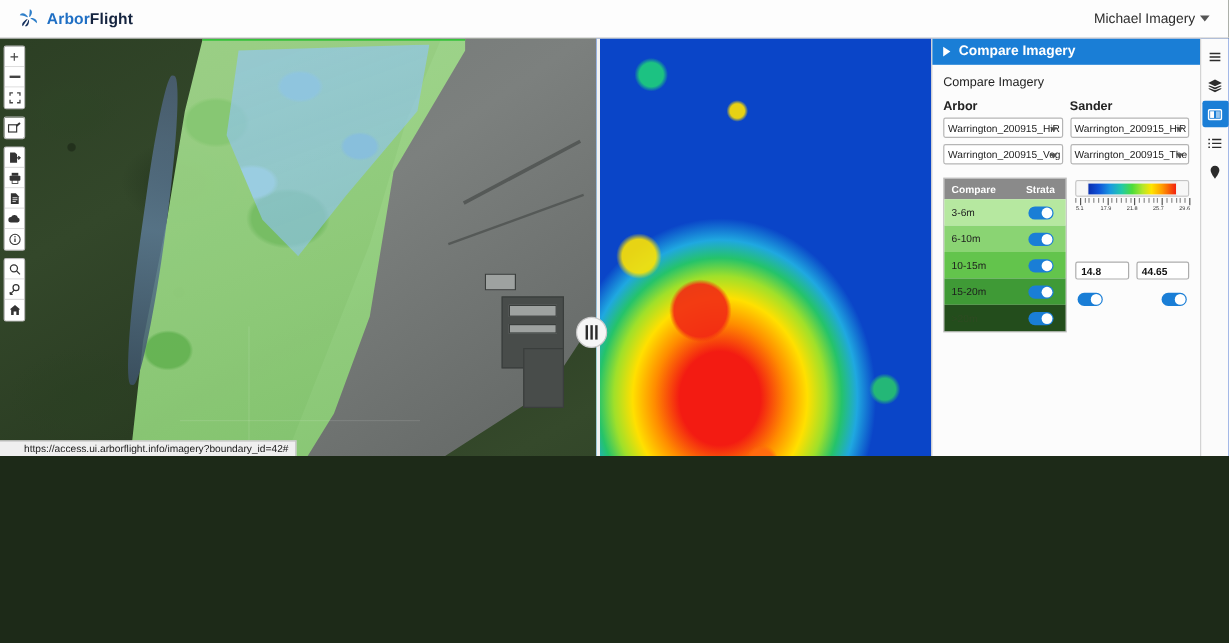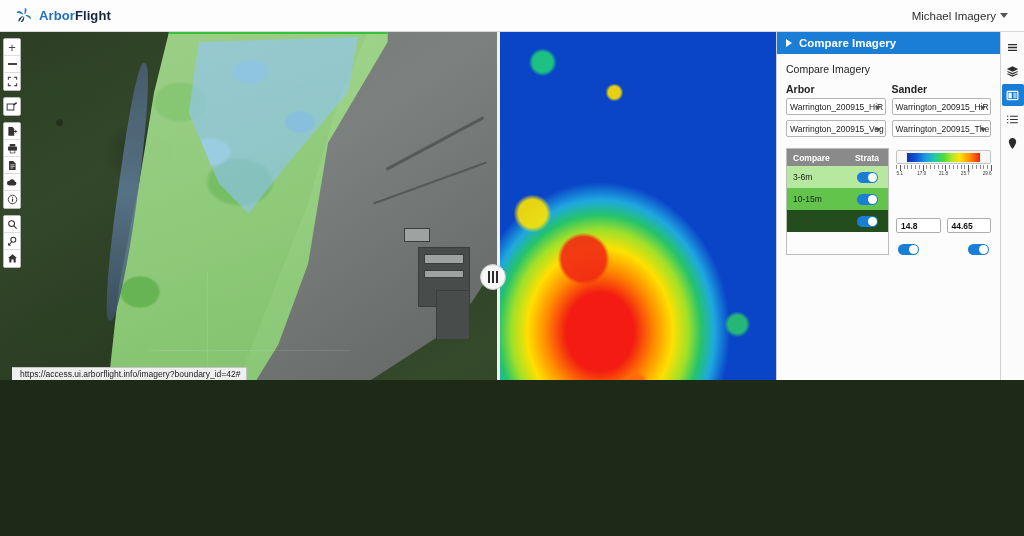--- a/index.html
+++ b/index.html
@@ -265,24 +265,24 @@
   .numbox {
     flex: 1; height: 15px; border: 1px solid #adadad; border-radius: 2px; background: #fff;
     font-size: 8.5px; color: #111; display: flex; align-items: center; padding-left: 4px;
     font-weight: bold;
     margin-top: 36px;
   }
   .legend-toggles { display: flex; justify-content: space-between; margin-top: 11px; padding: 0 2px; }
 
   
   .statusbar {
-    position: absolute; left: 12px; bottom: 0; height: 13px; z-index: 70;
+    position: absolute; left: 0; bottom: 0; height: 13px; z-index: 70;
     background: #efefef; border: 1px solid #c4c4c4; border-left: none; border-bottom: none;
     font-size: 8.5px; color: #1a1a1a; display: flex; align-items: center;
-    padding: 0 6px 0 8px; max-width: 300px; white-space: nowrap; overflow: hidden;
+    padding: 0 6px 0 20px; max-width: 300px; white-space: nowrap; overflow: hidden;
   }
 </style>
 </head>
 <body>
 
 <div class="app">
 
   <div class="topbar">
     <div class="brand">
       <span class="brand-mark">
@@ -458,22 +458,38 @@
             </div>
             <div id="strata-rows">
                 <div class="srow" style="background: rgb(182, 232, 160); align-items: center;">
                   <div class="c1">3-6m</div>
                   <div class="c2">
                     <span class="toggle">
                       <i></i>
                     </span>
                   </div>
                 </div>
+                <div class="srow" style="background: rgb(138, 212, 115);">
+                  <div class="c1">6-10m</div>
+                  <div class="c2">
+                    <span class="toggle">
+                      <i></i>
+                    </span>
+                  </div>
+                </div>
                 <div class="srow" style="background: rgb(99, 196, 76);">
                   <div class="c1">10-15m</div>
+                  <div class="c2">
+                    <span class="toggle">
+                      <i></i>
+                    </span>
+                  </div>
+                </div>
+                <div class="srow" style="background: rgb(63, 154, 54);">
+                  <div class="c1">15-20m</div>
                   <div class="c2">
                     <span class="toggle">
                       <i></i>
                     </span>
                   </div>
                 </div>
                 <div class="srow dark" style="background: rgb(35, 77, 28);">
                   <div class="c1">&gt;20m</div>
                   <div class="c2">
                     <span class="toggle">

